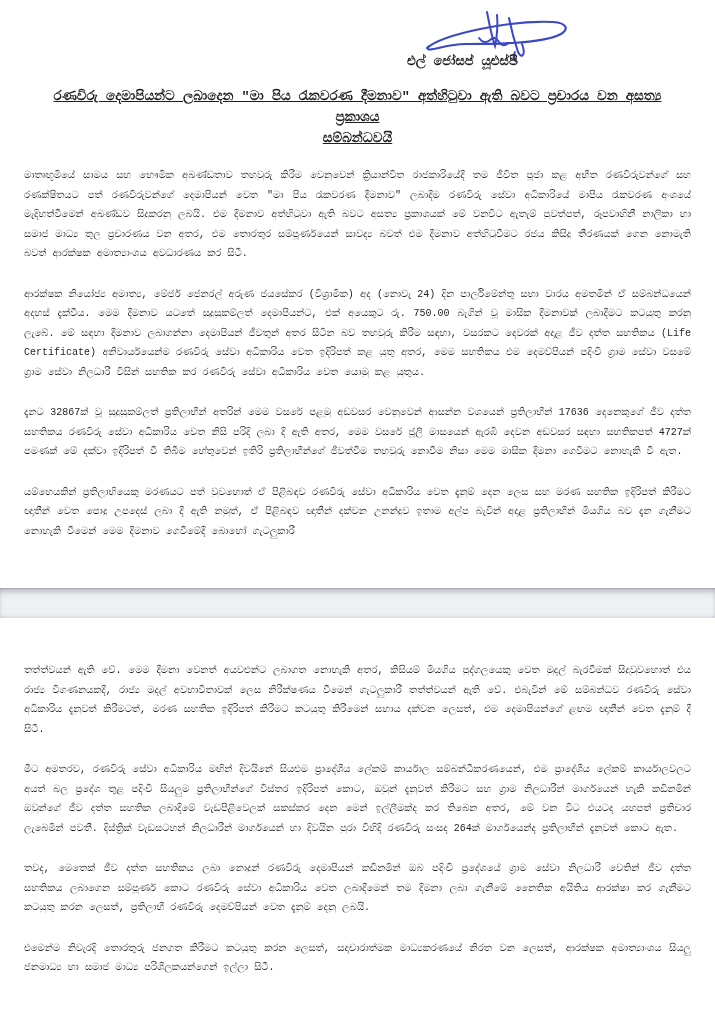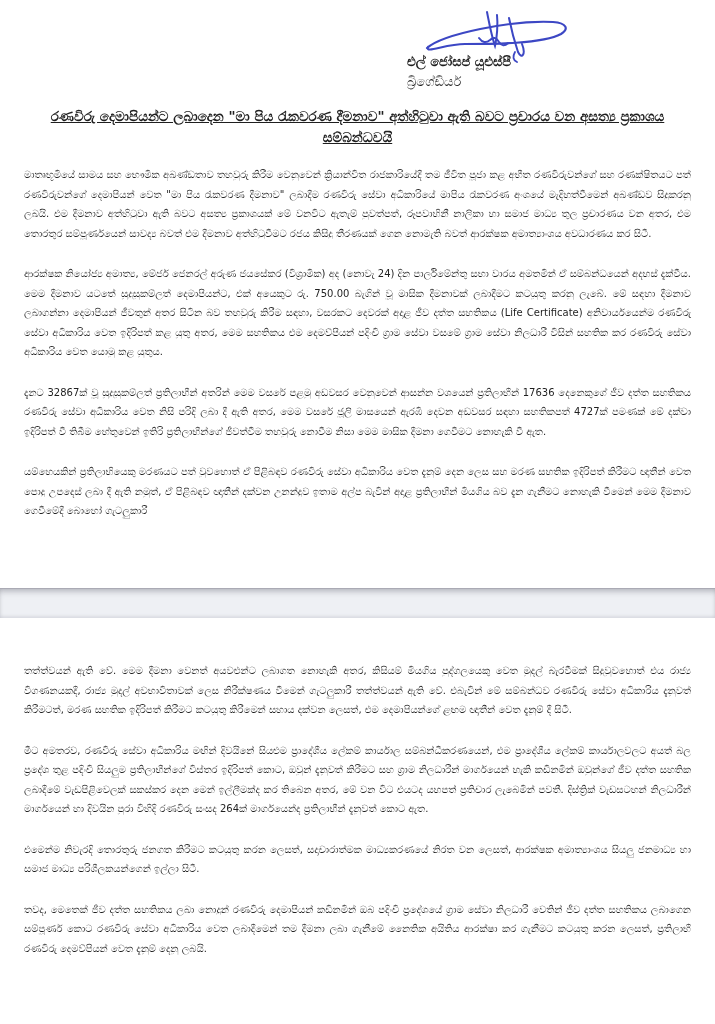--- a/index.html
+++ b/index.html
@@ -3,21 +3,21 @@
 <meta charset="utf-8">
 <style>
   html,body{margin:0;padding:0;}
   body{
     width:715px;height:1024px;
     background:#ffffff;
     font-family:"DejaVu Sans","Liberation Sans",sans-serif;
     color:#1f1f1f;
     overflow:hidden;
   }
-  .viewer{width:715px;height:1024px;position:relative;}
+  .viewer{width:715px;height:1024px;position:relative;font-family:Liberation Mono, monospace;}
   .page{box-sizing:border-box;padding-left:24px;padding-right:24px;background:#ffffff;}
   .page1{height:588px;padding-top:6px;overflow:hidden;}
   .page2{height:407px;padding-top:43px;overflow:hidden;}
   .page-gap{
     height:29px;
     background:#eef0f4;
     border-top:1px solid #aaaab4;
     box-shadow:inset 0 5px 6px -3px rgba(70,70,85,.38), inset 0 -2px 3px rgba(130,130,145,.18);
   }
   .sig-block{
@@ -53,37 +53,36 @@
 
     <div class="sig-block">
       <svg class="sig-scribble" width="152" height="58" viewBox="0 0 152 58" fill="none">
         <path d="M6,40 C22,26 90,12 132,14 C146,15 148,21 140,26 C122,36 70,36 44,36 C24,36 4,46 7,39" stroke="#3c47c4" stroke-width="2.2" stroke-linecap="round"></path>
         <path d="M66,4 C68,14 70,26 74,38 C76,30 77,16 76,7" stroke="#3c47c4" stroke-width="2" stroke-linecap="round"></path>
         <path d="M88,10 C90,20 93,32 97,44 C101,52 105,46 101,36" stroke="#3c47c4" stroke-width="2" stroke-linecap="round"></path>
         <path d="M58,30 q5,7 11,2 q5,-5 9,2 q4,6 9,1" stroke="#3c47c4" stroke-width="2" stroke-linecap="round"></path>
         <path d="M94,44 q-4,7 2,10" stroke="#3c47c4" stroke-width="1.8" stroke-linecap="round"></path>
       </svg>
       <div class="sig-name">එල් ජෝසප් යූඑස්පී</div>
-      <div class="sig-rank">බ්‍රිගේඩියර්</div>
     </div>
 
     <h1 class="doc-title">
       <span>රණවිරු දෙමාපියන්ට ලබාදෙන "මා පිය රැකවරණ දීමනාව" අත්හිටුවා ඇති බවට ප්‍රචාරය වන අසත්‍ය ප්‍රකාශය</span><br>
       <span>සම්බන්ධවයි</span>
     </h1>
 
     <p class="body-par">මාතෘභූමියේ සාමය සහ භෞමික අඛණ්ඩතාව තහවුරු කිරීම වෙනුවෙන් ක්‍රියාන්විත රාජකාරියේදී තම ජීවිත පූජා කළ අභීත රණවිරුවන්ගේ සහ රණක්ෂිතයට පත් රණවිරුවන්ගේ දෙමාපියන් වෙත "මා පිය රැකවරණ දීමනාව" ලබාදීම රණවිරු සේවා අධිකාරියේ මාපිය රැකවරණ අංශයේ මැදිහත්වීමෙන් අඛණ්ඩව සිදුකරනු ලබයි. එම දීමනාව අත්හිටුවා ඇති බවට අසත්‍ය ප්‍රකාශයක් මේ වනවිට ඇතැම් පුවත්පත්, රූපවාහිනී නාලිකා හා සමාජ මාධ්‍ය තුල ප්‍රචාරණය වන අතර, එම තොරතුර සම්පූර්ණයෙන් සාවද්‍ය බවත් එම දීමනාව අත්හිටුවීමට රජය කිසිදු තීරණයක් ගෙන නොමැති බවත් ආරක්ෂක අමාත්‍යාංශය අවධාරණය කර සිටී.</p>
     <p class="body-par">ආරක්ෂක නියෝජ්‍ය අමාත්‍ය, මේජර් ජෙනරල් අරුණ ජයසේකර (විශ්‍රාමික) අද (නොවැ 24) දින පාර්ලිමේන්තු සභා වාරය අමතමින් ඒ සම්බන්ධයෙන් අදහස් දැක්වීය. මෙම දීමනාව යටතේ සුදුසුකම්ලත් දෙමාපියන්ට, එක් අයෙකුට රු. 750.00 බැගින් වූ මාසික දීමනාවක් ලබාදීමට කටයුතු කරනු ලැබේ. මේ සඳහා දීමනාව ලබාගන්නා දෙමාපියන් ජීවතුන් අතර සිටින බව තහවුරු කිරීම සඳහා, වසරකට දෙවරක් අදාළ ජීව දත්ත සහතිකය (Life Certificate) අනිවාර්යයෙන්ම රණවිරු සේවා අධිකාරිය වෙත ඉදිරිපත් කළ යුතු අතර, මෙම සහතිකය එම දෙමව්පියන් පදිංචි ග්‍රාම සේවා වසමේ ග්‍රාම සේවා නිලධාරී විසින් සහතික කර රණවිරු සේවා අධිකාරිය වෙත යොමු කළ යුතුය.</p>
     <p class="body-par">දැනට 32867ක් වූ සුදුසුකම්ලත් ප්‍රතිලාභීන් අතරින් මෙම වසරේ පළමු අඩවසර වෙනුවෙන් ආසන්න වශයෙන් ප්‍රතිලාභීන් 17636 දෙනෙකුගේ ජීව දත්ත සහතිකය රණවිරු සේවා අධිකාරිය වෙත නිසි පරිදි ලබා දී ඇති අතර, මෙම වසරේ ජූලි මාසයෙන් ඇරඹි දෙවන අඩවසර සඳහා සහතිකපත් 4727ක් පමණක් මේ දක්වා ඉදිරිපත් වී තිබීම හේතුවෙන් ඉතිරි ප්‍රතිලාභීන්ගේ ජීවත්වීම තහවුරු නොවීම නිසා මෙම මාසික දීමනා ගෙවීමට නොහැකි වී ඇත.</p>
     <p class="body-par">යම්හෙයකින් ප්‍රතිලාභියෙකු මරණයට පත් වුවහොත් ඒ පිළිබඳව රණවිරු සේවා අධිකාරිය වෙත දැනුම් දෙන ලෙස සහ මරණ සහතික ඉදිරිපත් කිරීමට ඥාතීන් වෙත පොදු උපදෙස් ලබා දී ඇති නමුත්, ඒ පිළිබඳව ඥාතීන් දක්වන උනන්දුව ඉතාම අල්ප බැවින් අදාළ ප්‍රතිලාභීන් මියගිය බව දැන ගැනීමට නොහැකි වීමෙන් මෙම දීමනාව ගෙවීමේදී බොහෝ ගැටලුකාරී</p>
 
   </section>
 
   <div class="page-gap"></div>
 
   <section class="page page2">
     <p class="body-par">තත්ත්වයන් ඇති වේ. මෙම දීමනා වෙනත් අයවළුන්ට ලබාගත නොහැකි අතර, කිසියම් මියගිය පුද්ගලයෙකු වෙත මුදල් බැරවීමක් සිදුවුවහොත් එය රාජ්‍ය විගණනයකදී, රාජ්‍ය මුදල් අවභාවිතාවක් ලෙස නිරීක්ෂණය වීමෙන් ගැටලුකාරී තත්ත්වයන් ඇති වේ. එබැවින් මේ සම්බන්ධව රණවිරු සේවා අධිකාරිය දැනුවත් කිරීමටත්, මරණ සහතික ඉදිරිපත් කිරීමට කටයුතු කිරීමෙන් සහාය දක්වන ලෙසත්, එම දෙමාපියන්ගේ ළඟම ඥාතීන් වෙත දැනුම් දී සිටී.</p>
     <p class="body-par">මීට අමතරව, රණවිරු සේවා අධිකාරිය මඟින් දිවයිනේ සියළුම ප්‍රාදේශීය ලේකම් කාර්යාල සම්බන්ධීකරණයෙන්, එම ප්‍රාදේශීය ලේකම් කාර්යාලවලට අයත් බල ප්‍රදේශ තුළ පදිංචි සියලුම ප්‍රතිලාභීන්ගේ විස්තර ඉදිරිපත් කොට, ඔවුන් දැනුවත් කිරීමට සහ ග්‍රාම නිලධාරීන් මාර්ගයෙන් හැකි කඩිනමින් ඔවුන්ගේ ජීව දත්ත සහතික ලබාදීමේ වැඩපිළිවෙලක් සකස්කර දෙන මෙන් ඉල්ලීමක්ද කර තිබෙන අතර, මේ වන විට එයටද යහපත් ප්‍රතිචාර ලැබෙමින් පවතී. දිස්ත්‍රික් වැඩසටහන් නිලධාරීන් මාර්ගයෙන් හා දිවයින පුරා විහිදි රණවිරු සංසද 264ක් මාර්ගයෙන්ද ප්‍රතිලාභීන් දැනුවත් කොට ඇත.</p>
+    <p class="body-par">තවද, මෙතෙක් ජීව දත්ත සහතිකය ලබා නොදුන් රණවිරු දෙමාපියන් කඩිනමින් ඔබ පදිංචි ප්‍රදේශයේ ග්‍රාම සේවා නිලධාරී වෙතින් ජීව දත්ත සහතිකය ලබාගෙන සම්පූර්ණ කොට රණවිරු සේවා අධිකාරිය වෙත ලබාදීමෙන් තම දීමනා ලබා ගැනීමේ නෛතික අයිතිය ආරක්ෂා කර ගැනීමට කටයුතු කරන ලෙසත්, ප්‍රතිලාභී රණවිරු දෙමව්පියන් වෙත දැනුම් දෙනු ලබයි.</p>
     <p class="body-par">එමෙන්ම නිවැරදි තොරතුරු ජනගත කිරීමට කටයුතු කරන ලෙසත්, සදාචාරාත්මක මාධ්‍යකරණයේ නිරත වන ලෙසත්, ආරක්ෂක අමාත්‍යාංශය සියලු ජනමාධ්‍ය හා සමාජ මාධ්‍ය පරිශීලකයන්ගෙන් ඉල්ලා සිටී.</p>
-    <p class="body-par">තවද, මෙතෙක් ජීව දත්ත සහතිකය ලබා නොදුන් රණවිරු දෙමාපියන් කඩිනමින් ඔබ පදිංචි ප්‍රදේශයේ ග්‍රාම සේවා නිලධාරී වෙතින් ජීව දත්ත සහතිකය ලබාගෙන සම්පූර්ණ කොට රණවිරු සේවා අධිකාරිය වෙත ලබාදීමෙන් තම දීමනා ලබා ගැනීමේ නෛතික අයිතිය ආරක්ෂා කර ගැනීමට කටයුතු කරන ලෙසත්, ප්‍රතිලාභී රණවිරු දෙමව්පියන් වෙත දැනුම් දෙනු ලබයි.</p>
   </section>
 
 </div>
 
 </body></html>

